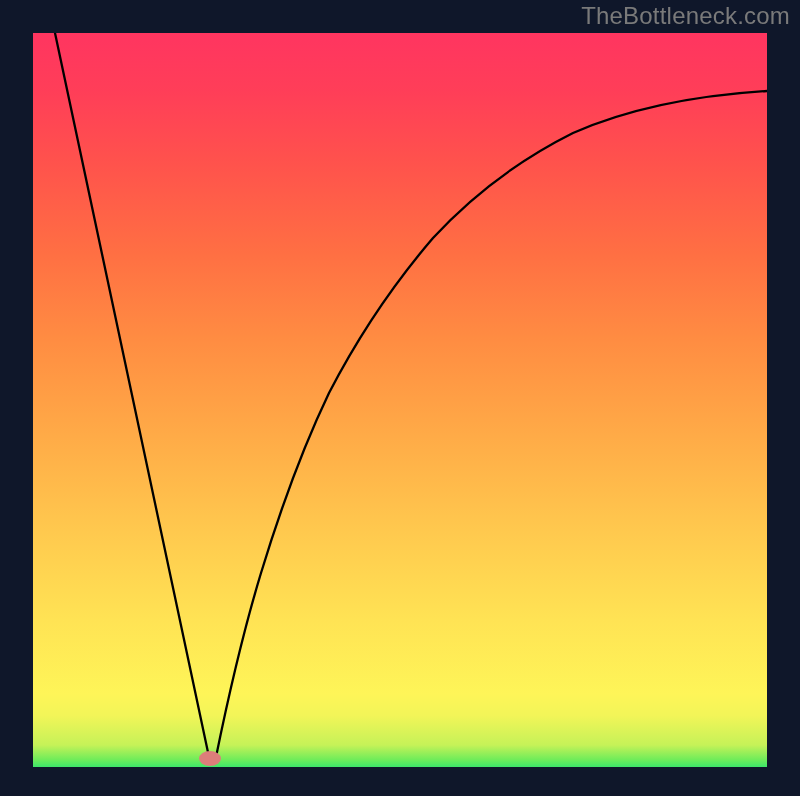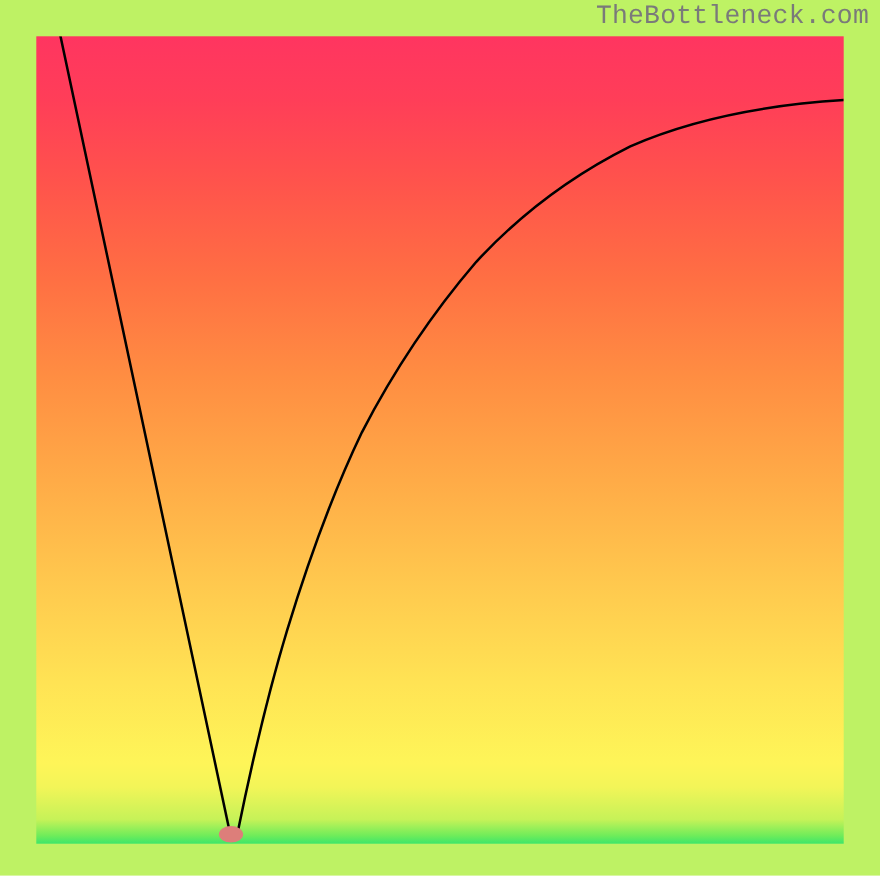--- a/index.html
+++ b/index.html
@@ -7,23 +7,22 @@
     padding: 0;
     width: 800px;
     height: 800px;
     overflow: hidden;
     font-family: Arial, Helvetica, sans-serif;
   }
   .frame {
     position: relative;
     width: 800px;
     height: 796px;
-    background: #bef264;
+    background: #0f172a;
     box-sizing: border-box;
-    font-family: Liberation Mono, monospace;
   }
   .plot-area {
     position: absolute;
     left: 33px;
     top: 33px;
     width: 734px;
     height: 734px;
     background: linear-gradient(to top,
       #3de66a 0%,
       #6fec5a 1%,

